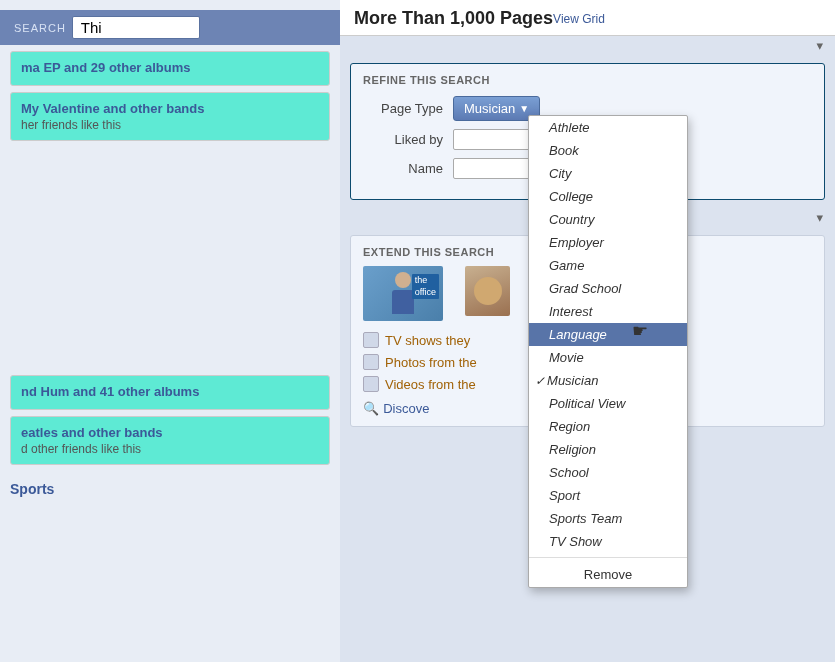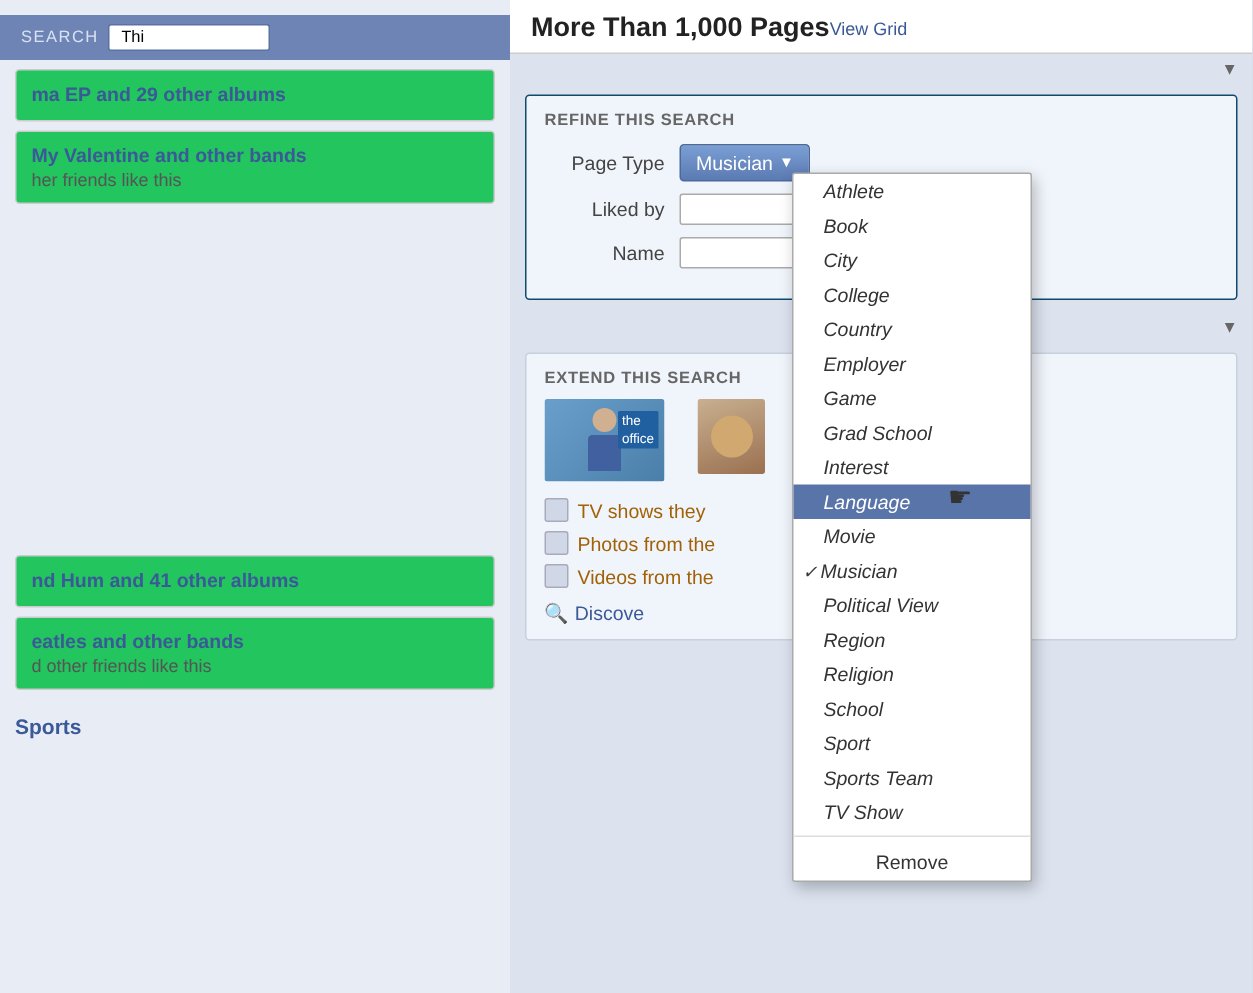--- a/index.html
+++ b/index.html
@@ -22,21 +22,21 @@
     
     .left-panel {
       width: 340px;
       height: 100%;
       background: #e8edf5;
       padding: 10px 0;
       overflow: hidden;
     }
 
     .album-card {
-      background: #22c55e;
+      background: #5eead4;
       margin: 6px 10px;
       padding: 8px 10px;
       border-radius: 3px;
       border: 1px solid #ccc;
     }
 
     .album-title {
       font-size: 13px;
       color: #3b5998;
       font-weight: bold;
@@ -286,22 +286,22 @@
       color: #d8e2f4;
       letter-spacing: 1px;
       margin-right: 6px;
     }
 
     .search-input-box {
       background: #fff;
       border: 1px solid #5a72a0;
       border-radius: 2px;
       padding: 2px 8px;
-      font-size: 11px;
-      width: 108px;
+      font-size: 15px;
+      width: 128px;
     }
 
     .person-silhouette {
       width: 30px;
       height: 44px;
       display: flex;
       flex-direction: column;
       align-items: center;
     }
 

